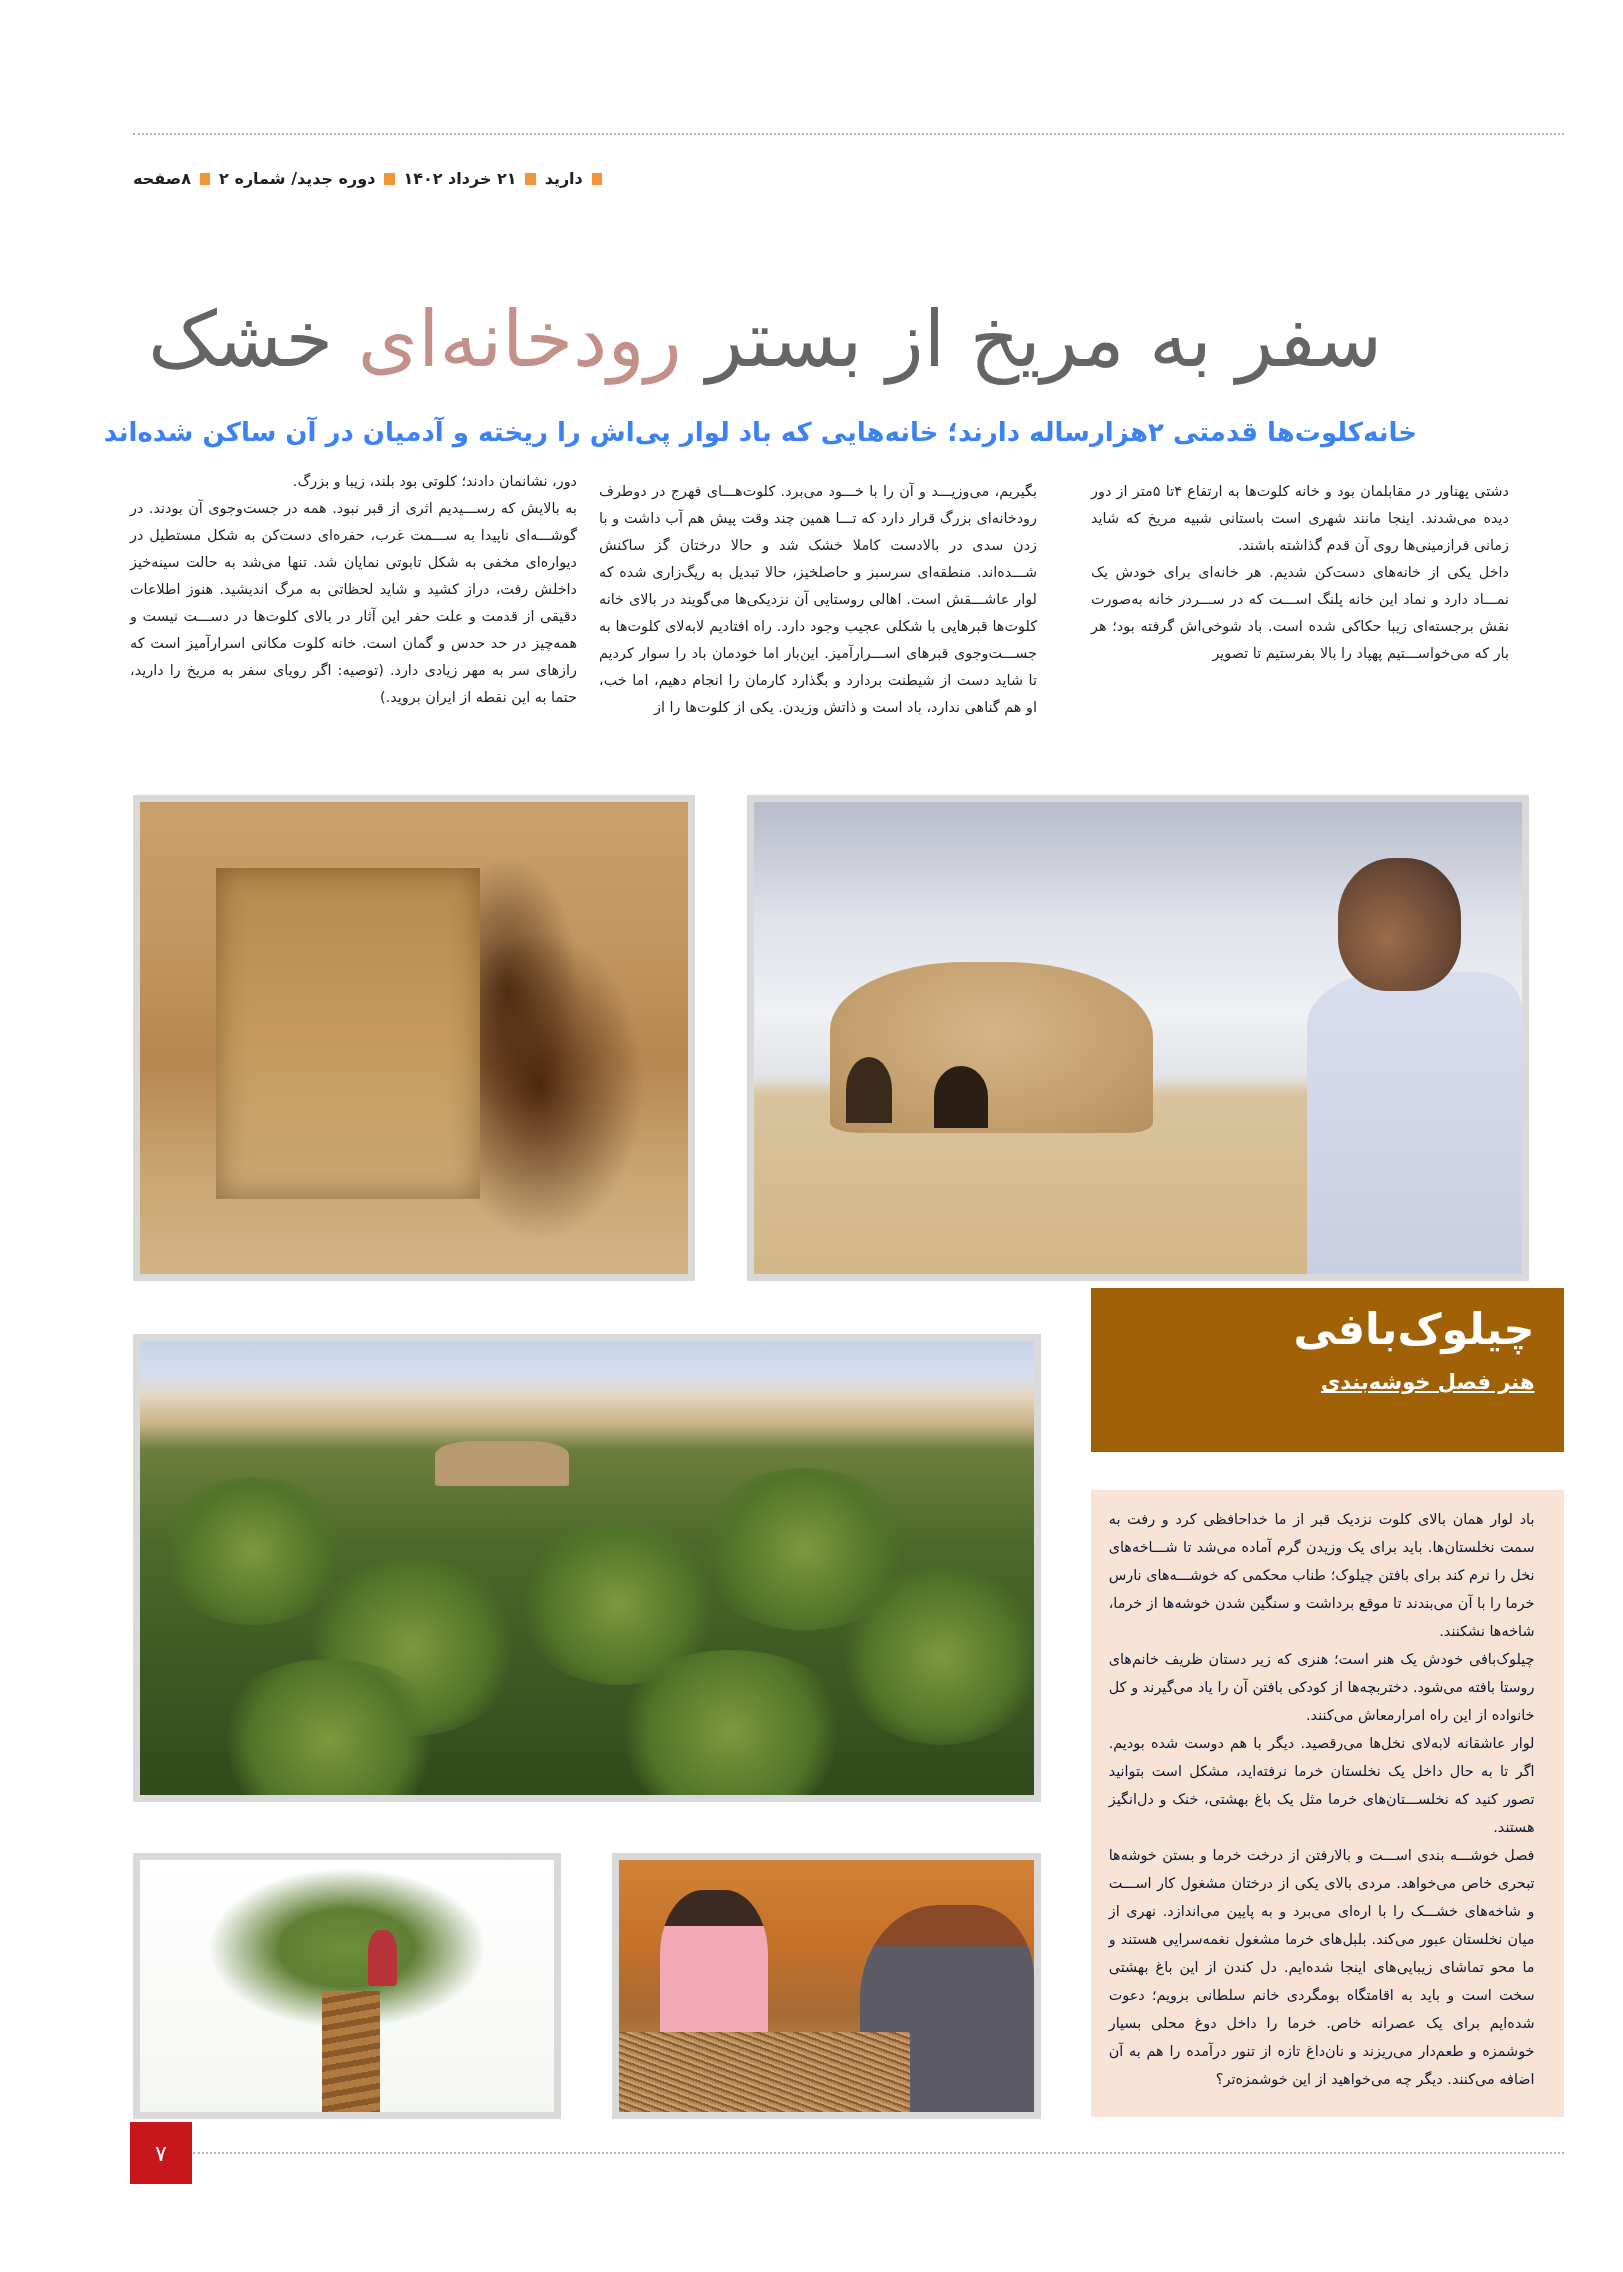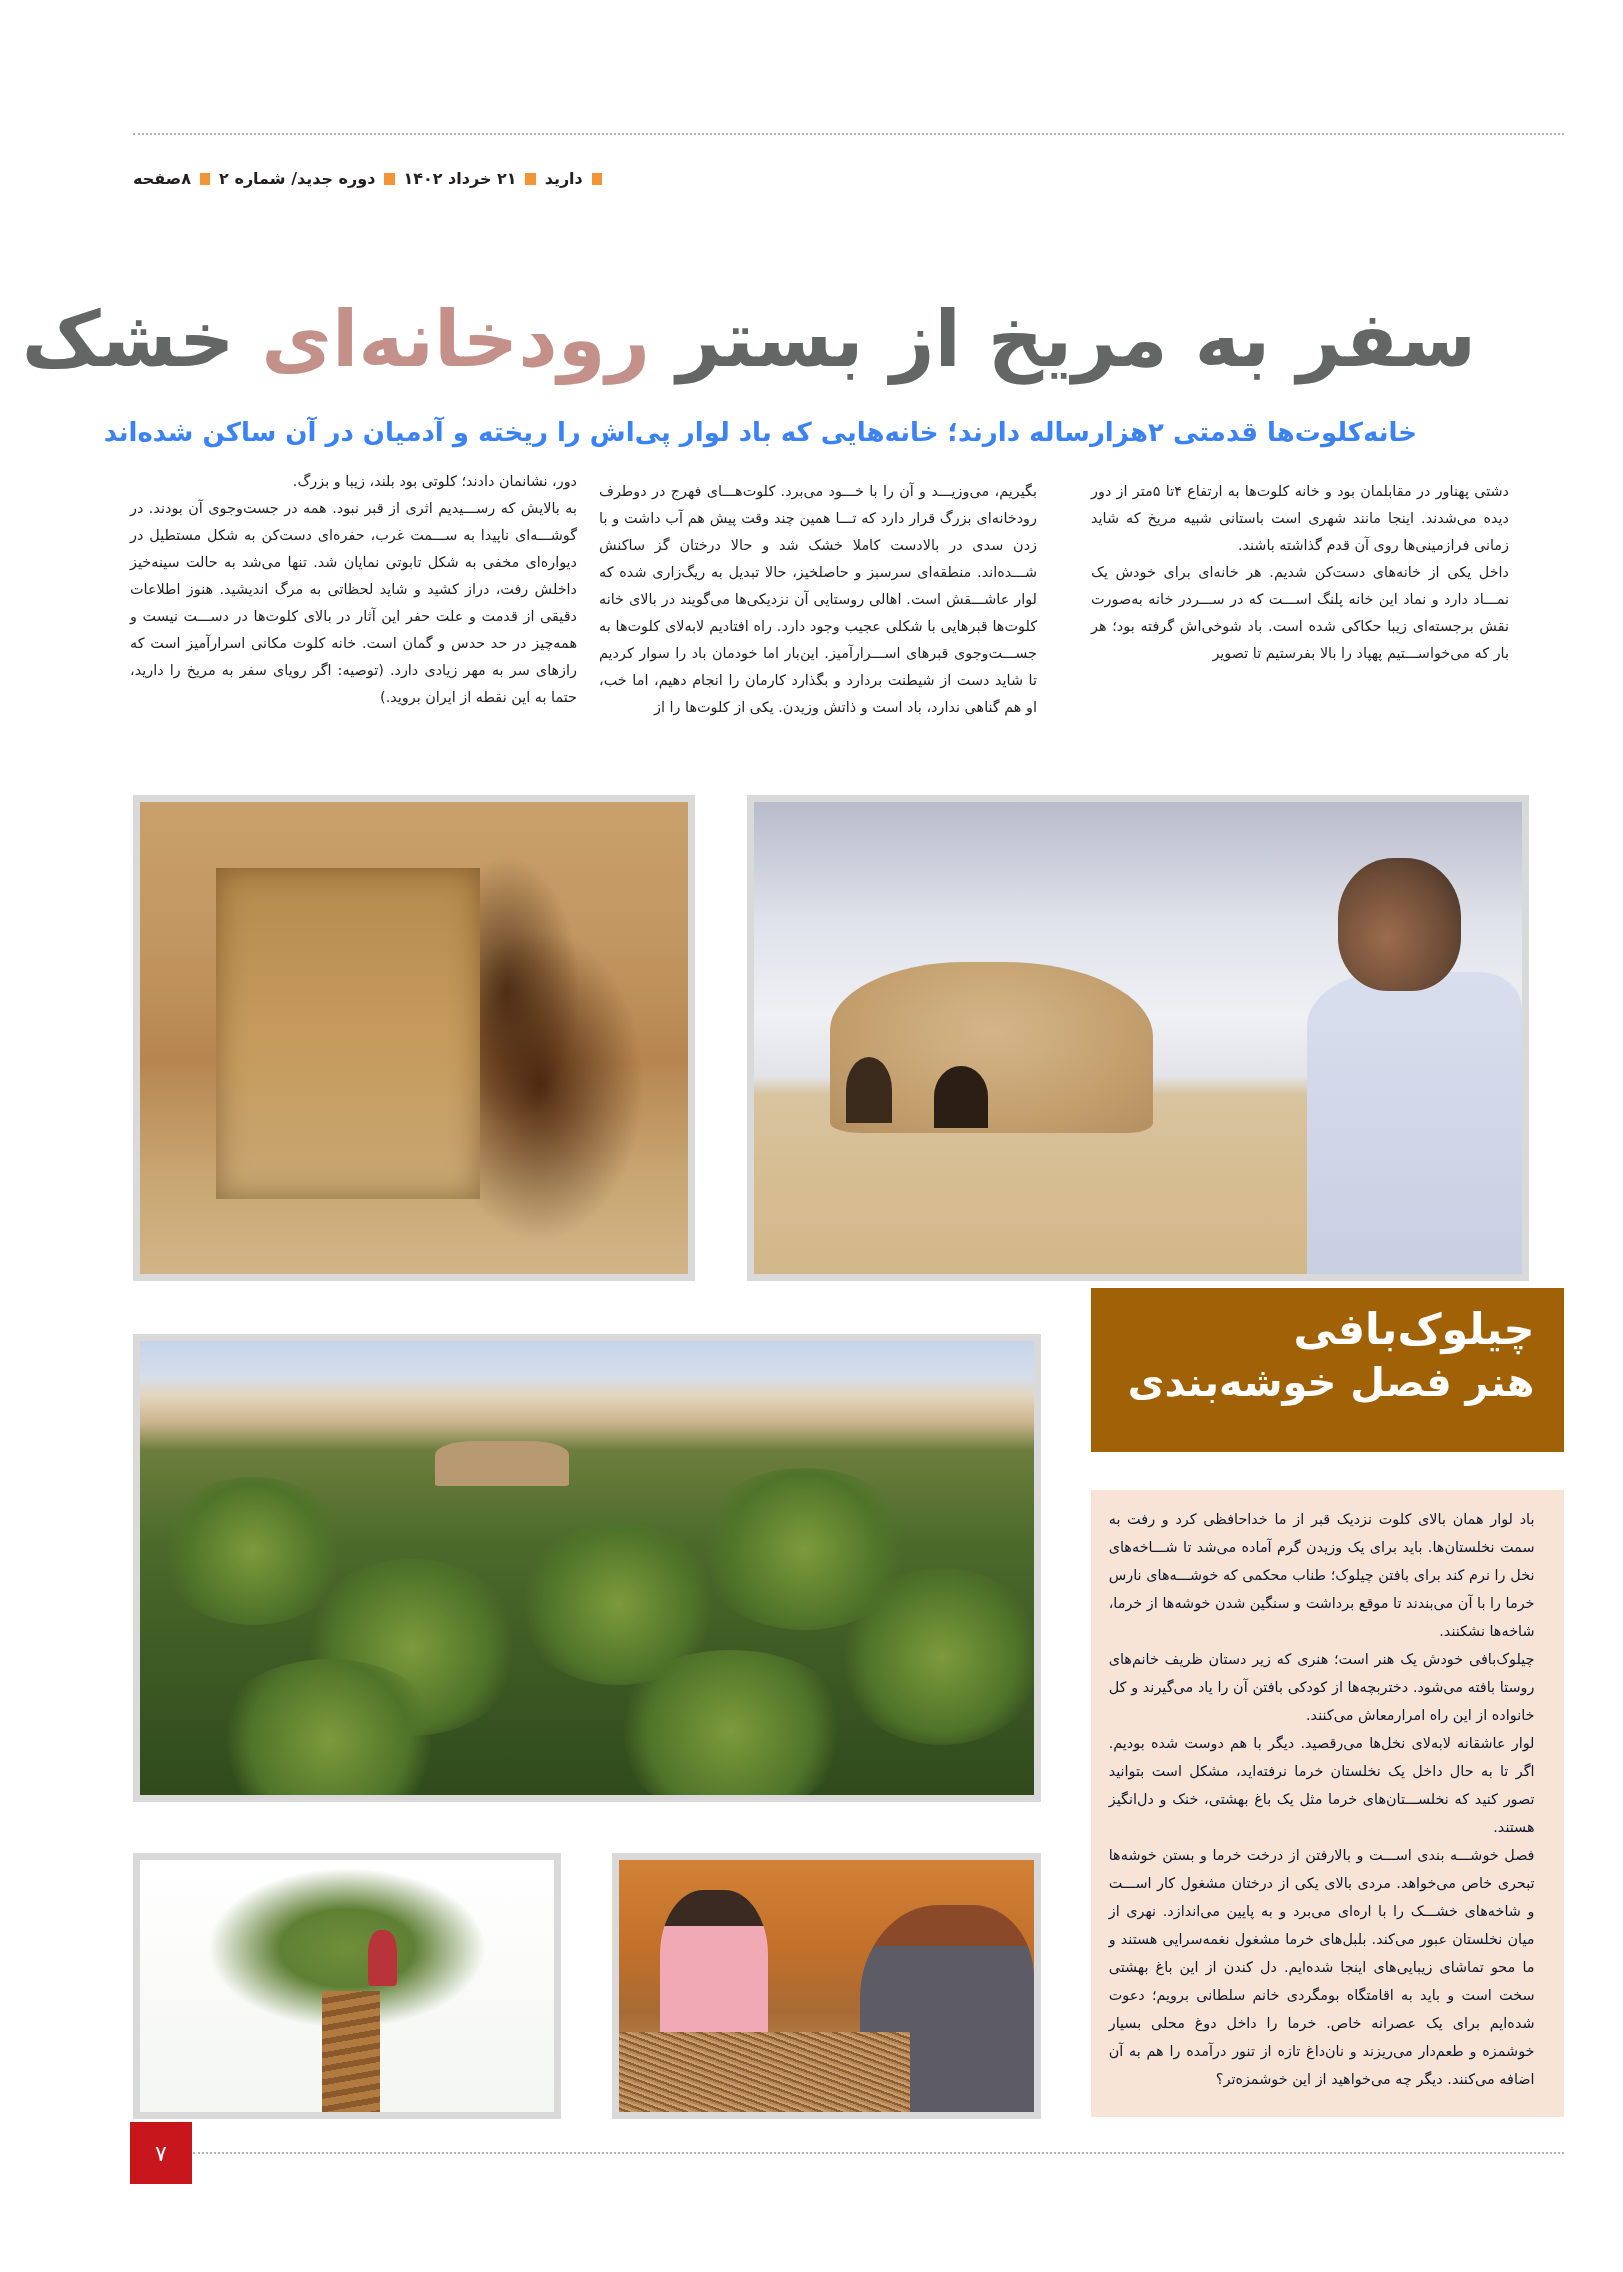--- a/index.html
+++ b/index.html
@@ -15,22 +15,22 @@
       position: absolute; left: 130px; top: 164px; width: 472px; height: 29.5px;
       direction: rtl; display: flex; align-items: center; justify-content: flex-start; gap: 8.9px;
       font-family: "DejaVu Sans", sans-serif; font-weight: bold; font-size: 16px; color: #231f20;
       white-space: nowrap;
     }
     .sq { display: inline-block; width: 10.3px; height: 11.8px; background: #f39536; flex: none; }
 
     
     #headline {
       position: absolute; left: 148px; top: 284px; width: 1328px; height: 111px;
-      direction: rtl; text-align: right; white-space: nowrap;
-      font-family: "DejaVu Sans", sans-serif; font-weight: bold; font-size: 77px; line-height: 111px;
+      direction: rtl; text-align: left; white-space: nowrap;
+      font-family: "DejaVu Sans", sans-serif; font-weight: normal; font-size: 77px; line-height: 111px;
       color: #646565; letter-spacing: -1.5px;
     }
     #headline .accent { color: #c3918a; }
 
     #subheadline {
       position: absolute; left: 207px; top: 415px; width: 1210px; height: 35px;
       direction: rtl; text-align: center; white-space: nowrap;
       font-family: "DejaVu Sans", sans-serif; font-weight: bold; font-size: 26px; line-height: 35px;
       color: #3b82f6;
     }
@@ -116,21 +116,21 @@
     #photo-weavers .girl { position: absolute; left: 10%; top: 12%; width: 26%; height: 64%; background: linear-gradient(180deg,#3a2a22 0 22%, #f2a9b6 22% 100%); border-radius: 40% 40% 10% 10%; }
     #photo-weavers .woman { position: absolute; left: 58%; top: 18%; width: 42%; height: 82%; background: linear-gradient(180deg,#8a4a2a 0 20%, #5d5b66 20% 100%); border-radius: 45% 35% 0 0; }
     #photo-weavers .fiber { position: absolute; left: 0; top: 68%; width: 70%; height: 32%; background: repeating-linear-gradient(20deg, #b58657 0 2.2px, #8c5e34 2.2px 4.4px, #c99b68 4.4px 6.6px); }
 
     
     #sidebar-header {
       position: absolute; left: 1091px; top: 1288px; width: 473px; height: 164px;
       background: #a16207; direction: rtl; text-align: right; padding: 11.8px 29.5px 0 14.8px; color: #ffffff;
     }
     #sidebar-title { font-family: "DejaVu Sans", sans-serif; font-weight: bold; font-size: 43px; line-height: 59px; display: block; }
-    #sidebar-subtitle { font-family: "DejaVu Sans", sans-serif; font-weight: bold; font-size: 40px; line-height: 47px; display: block; }
+    #sidebar-subtitle { font-family: "DejaVu Sans", sans-serif; font-weight: bold; font-size: 21px; line-height: 47px; display: block; text-decoration: underline; }
 
     #sidebar-body {
       position: absolute; left: 1091px; top: 1490px; width: 473px; height: 627px;
       background: #f7e4d7; direction: rtl; padding: 14.8px 29.5px 0 17.7px;
       font-family: "DejaVu Sans", sans-serif; font-size: 14.4px; line-height: 28px; color: #0f172a;
       text-align: justify; text-align-last: right;
     }
     #sidebar-body p { margin: 0; }
 
     

